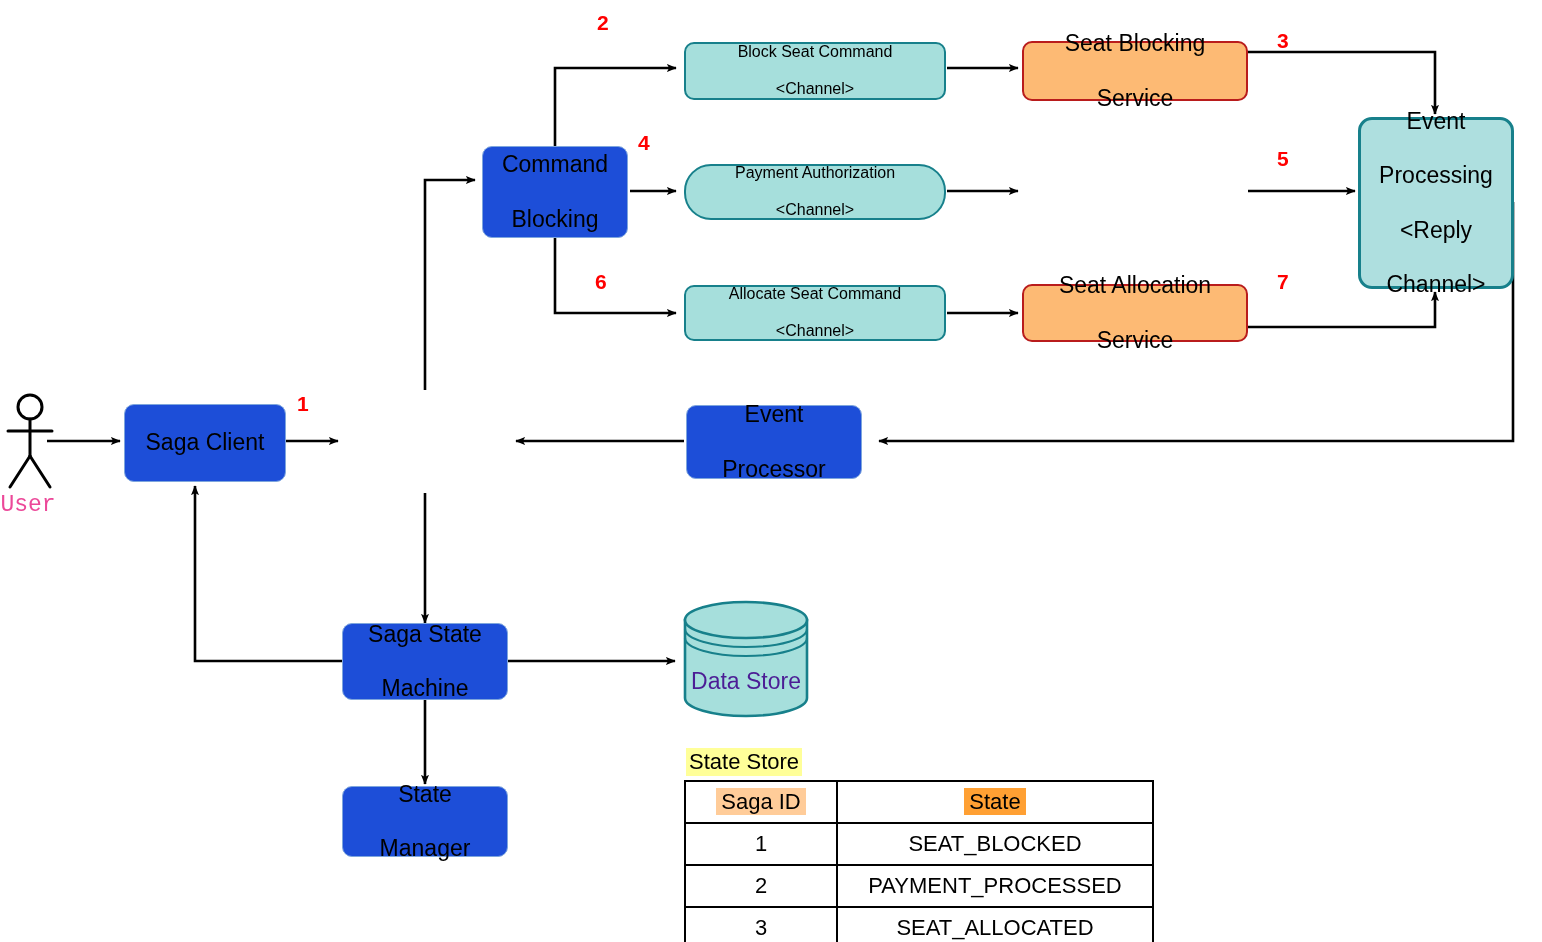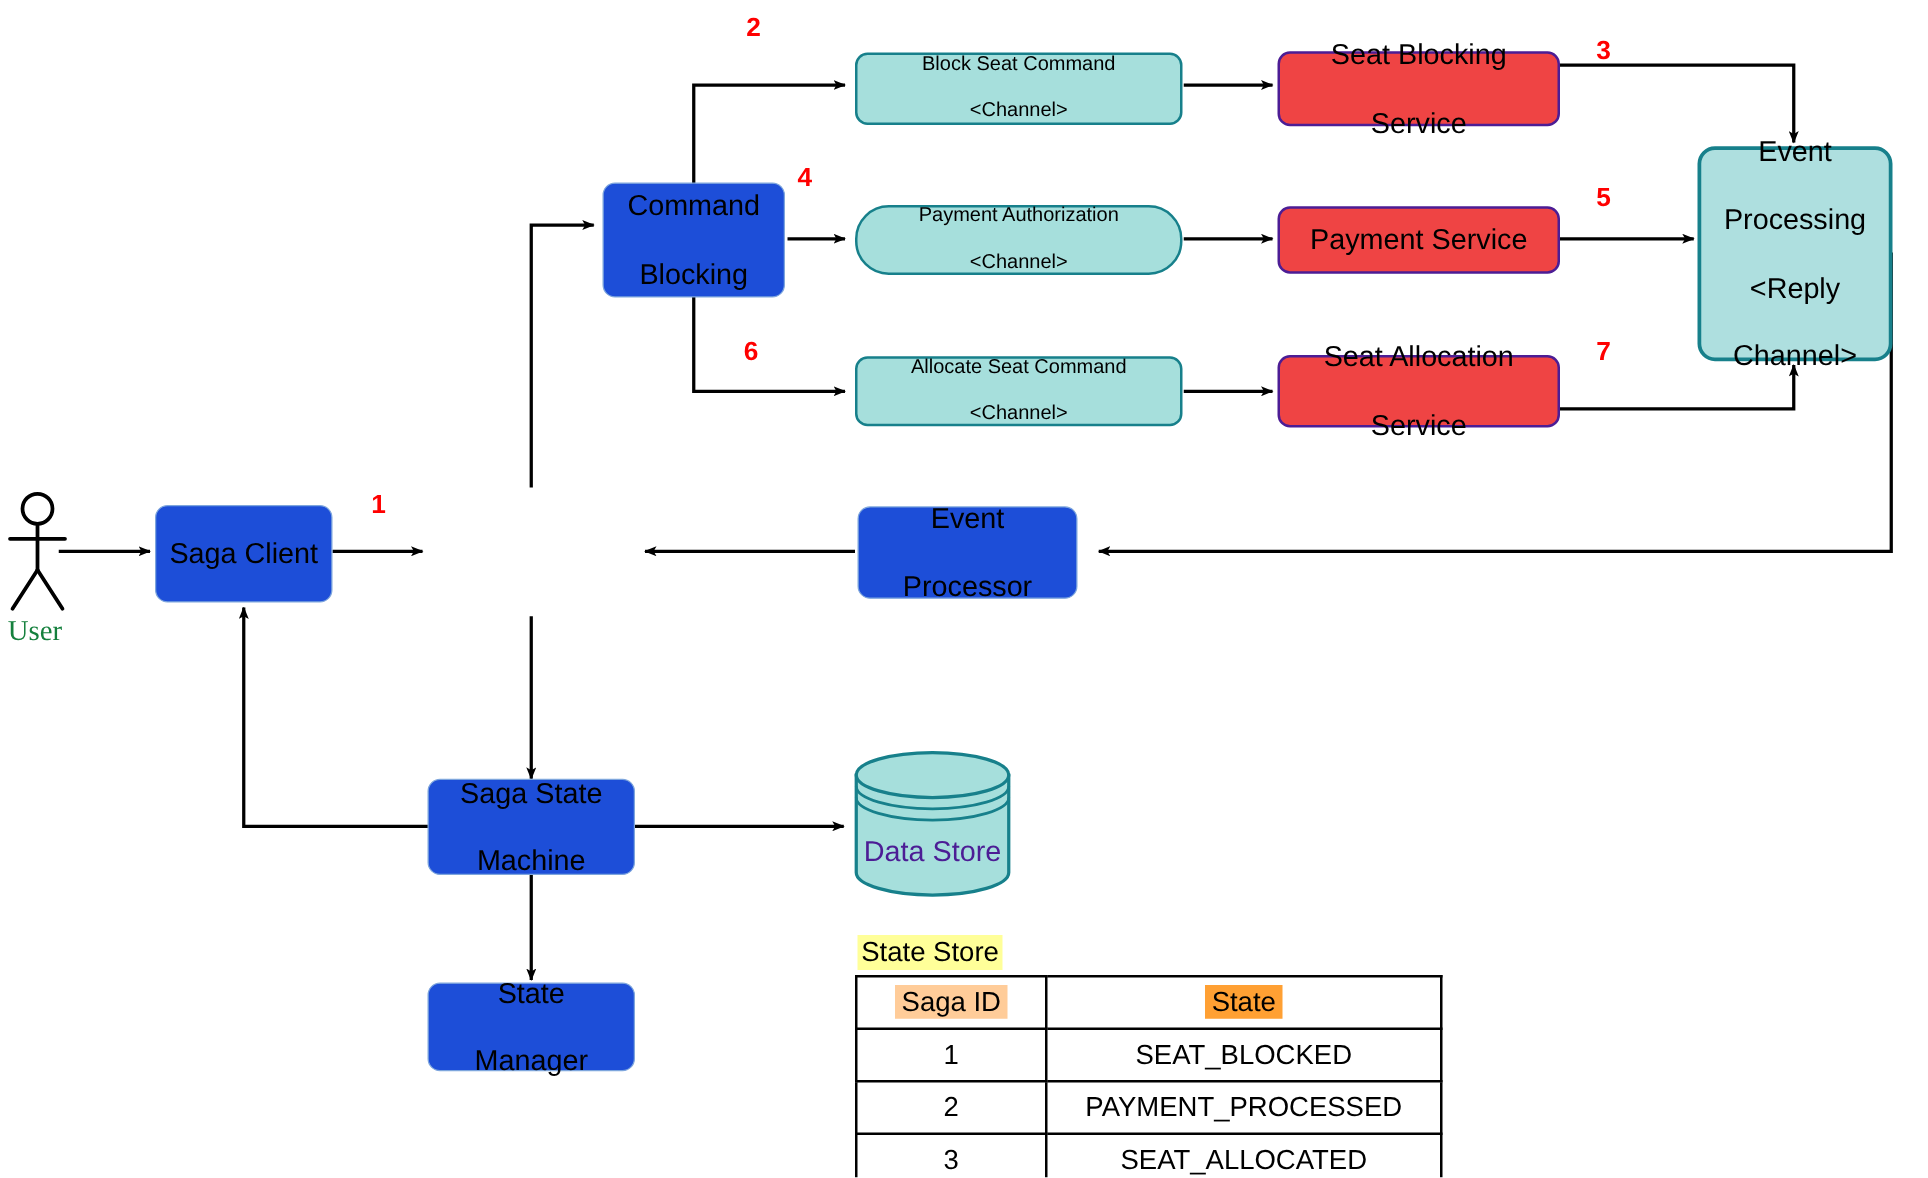--- a/index.html
+++ b/index.html
@@ -45,34 +45,34 @@
   }
   .teal {
     background: #a6dfdc;
     border: 2px solid #17808b;
   }
   .teal-thick {
     background: #aedfdf;
     border: 3.5px solid #17808b;
   }
   .orange {
-    background: #ef4444;
-    border: 2px solid #4c1d95;
+    background: #fdba74;
+    border: 2px solid #b91c1c;
   }
   .lbl-num {
     position: absolute;
     color: #ff0000;
     font-size: 21px;
     font-weight: bold;
     font-family: "Liberation Sans", sans-serif;
   }
   .plain-label {
     position: absolute;
-    color: #15803d;
-    font-family: Liberation Serif, serif;
+    color: #ec4899;
+    font-family: Liberation Mono, monospace;
   }
   
   .cylinder {
     position: absolute;
   }
   .cyl-label {
     position: absolute;
     width: 100%;
     text-align: center;
     color: #4c1d95;
@@ -169,21 +169,21 @@
     <g stroke="#000000" stroke-width="3" fill="none" stroke-linecap="round">
       <circle cx="28" cy="15" r="12"></circle>
       <line x1="28" y1="27" x2="28" y2="64"></line>
       <line x1="6" y1="39" x2="50" y2="39"></line>
       <line x1="28" y1="64" x2="8" y2="95"></line>
       <line x1="28" y1="64" x2="48" y2="95"></line>
     </g>
   </svg>
   <div class="plain-label" style="left:0px; top:492px; width:56px; text-align:center; font-size:23px;">User</div>
 
-  <div class="node blue" style="left:124px; top:404px; width:142px; height:78px; font-size:23px;">
+  <div class="node blue" style="left:124px; top:404px; width:162px; height:78px; font-size:23px;">
     <span>Saga Client</span>
   </div>
 
 
   <div class="node blue" style="left:482px; top:146px; width:146px; height:92px; font-size:23px;">
     <span>
       <span>Command</span><br>
       <span>Blocking</span>
     </span>
   </div>
@@ -209,23 +209,20 @@
     </span>
   </div>
 
   <div class="node orange" style="left:1022px; top:41px; width:226px; height:60px; font-size:23px;">
     <span>
       <span>Seat Blocking</span><br>
       <span>Service</span>
     </span>
   </div>
 
-  <div class="node orange" style="left:1022px; top:165px; width:226px; height:54px; font-size:23px;">
-    <span>Payment Service</span>
-  </div>
 
   <div class="node orange" style="left:1022px; top:284px; width:226px; height:58px; font-size:23px;">
     <span>
       <span>Seat Allocation</span><br>
       <span>Service</span>
     </span>
   </div>
 
   <div class="node teal-thick" style="left:1358px; top:117px; width:156px; height:172px; font-size:23px; border-radius:14px;">
     <span>

